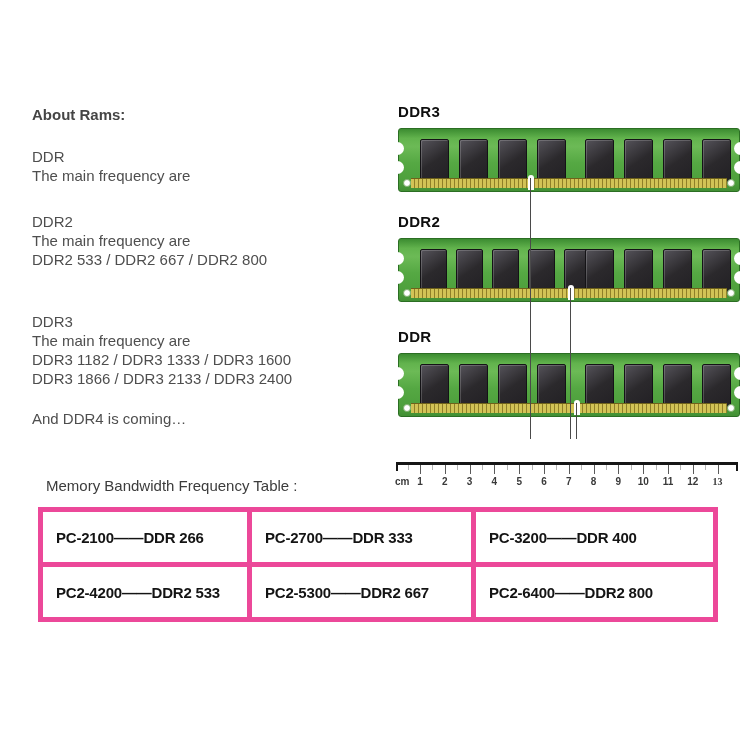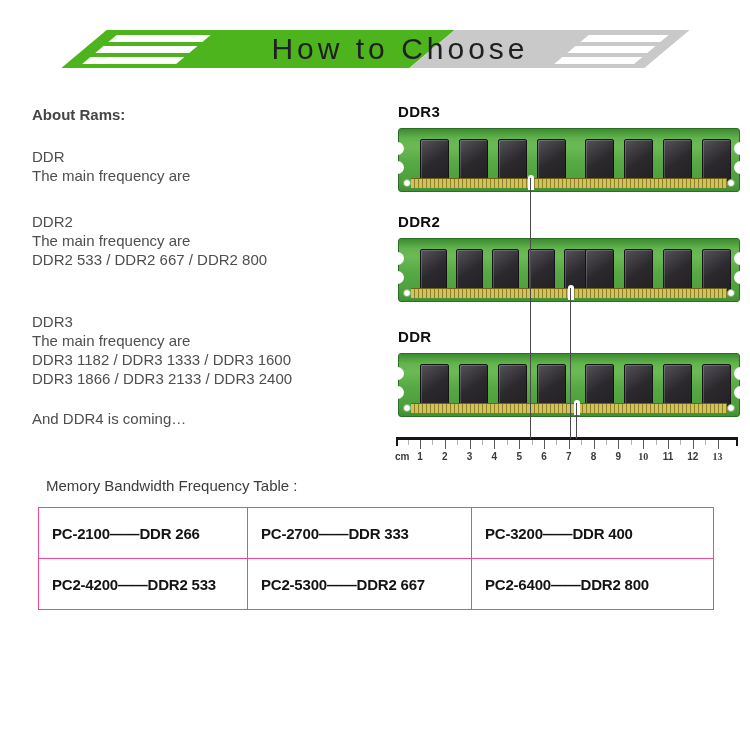--- a/index.html
+++ b/index.html
@@ -60,57 +60,44 @@
   .chip {
     width:27px; height:43px; border:1px solid #141316; border-radius:2px;
     background:linear-gradient(145deg,#55535a 0%,#2b292c 50%,#222024 100%);
     box-shadow:inset 1px 1px 0 rgba(255,255,255,0.18);
   }
   .notch { position:absolute; bottom:1px; width:6px; height:15px; background:#ffffff;
            border-radius:3px 3px 0 0; z-index:3; }
   .gline { position:absolute; width:1px; background:#4a4a4a; z-index:5; }
 
   
-  .ruler { position:absolute; left:396px; top:437px; width:344px; height:34px; }
+  .ruler { position:absolute; left:396px; top:462px; width:344px; height:34px; }
   .rbar { position:absolute; left:0; top:0; width:342px; height:3px; background:#161616; }
   .rcap { position:absolute; top:0; width:2px; height:9px; background:#161616; }
   .rcap.left { left:0; } .rcap.right { left:340px; }
   .tick-major { position:absolute; top:3px; width:1px; height:9px; background:#5a5a5a; }
   .tick-minor { position:absolute; top:3px; width:1px; height:5px; background:#b4b4b4; }
   .rnum { position:absolute; top:14px; width:22px; text-align:center;
           font-size:10px; font-weight:bold; color:#3a3a3a; }
   .runit { position:absolute; left:-1px; top:14px; font-size:10px; font-weight:bold; color:#3a3a3a; }
 
   
   .freq-title { position:absolute; left:46px; top:477px; font-size:15px; color:#3c3c3c; }
   .freq-table { position:absolute; left:38px; top:507px; width:675px; border-collapse:collapse;
                 table-layout:fixed; background:#ffffff; }
   .freq-table td {
-    border:1px solid #ec4899; height:50px; padding:0 0 0 13px; vertical-align:middle;
+    border:5px solid #ec4899; height:50px; padding:0 0 0 13px; vertical-align:middle;
     font-weight:bold; font-size:15px; color:#141414; letter-spacing:-0.2px; white-space:nowrap;
   }
 </style>
 </head>
 <body style="--banner_green: #4eb41e; --banner_gray: #c9c9c9; --pcb_green: #55a843; --gold: #d2c356;">
 
 <div class="stage" id="stage">
 
-  <div class="banner">
-    <div class="skew-layer">
-      <div class="seg seg-green"></div>
-      <div class="seg seg-gray"></div>
-      <div class="slash l s1"></div>
-      <div class="slash l s2"></div>
-      <div class="slash l s3"></div>
-      <div class="slash r s1"></div>
-      <div class="slash r s2"></div>
-      <div class="slash r s3"></div>
-    </div>
-    <div class="banner-title">How to Choose</div>
-  </div>
 
   <div class="about">
     <div class="about-heading">About Rams:</div>
     <div class="about-sec sec-0" id="sec-0">
         <div class="about-line">DDR</div>
         <div class="about-line">The main frequency are</div>
       </div>
     <div class="about-sec sec-1" id="sec-1">
         <div class="about-line">DDR2</div>
         <div class="about-line">The main frequency are</div>
@@ -231,21 +218,21 @@
       <div class="tick-minor" style="left: 160.4px;"></div>
       <div class="rnum" style="left: 161.8px;">7</div>
       <div class="tick-major" style="left: 197.6px;"></div>
       <div class="tick-minor" style="left: 185.2px;"></div>
       <div class="rnum" style="left: 186.6px;">8</div>
       <div class="tick-major" style="left: 222.4px;"></div>
       <div class="tick-minor" style="left: 210px;"></div>
       <div class="rnum" style="left: 211.4px;">9</div>
       <div class="tick-major" style="left: 247.2px;"></div>
       <div class="tick-minor" style="left: 234.8px;"></div>
-      <div class="rnum" style="left: 236.2px; font-family: Liberation Serif, serif;">10</div>
+      <div class="rnum" style="left: 236.2px;">10</div>
       <div class="tick-major" style="left: 272px;"></div>
       <div class="tick-minor" style="left: 259.6px;"></div>
       <div class="rnum" style="left: 261px;">11</div>
       <div class="tick-major" style="left: 296.8px;"></div>
       <div class="tick-minor" style="left: 284.4px;"></div>
       <div class="rnum" style="left: 285.8px;">12</div>
       <div class="tick-major" style="left: 321.6px;"></div>
       <div class="tick-minor" style="left: 309.2px;"></div>
       <div class="rnum" style="left: 310.6px; font-family: Liberation Serif, serif;">13</div>
     </div>

